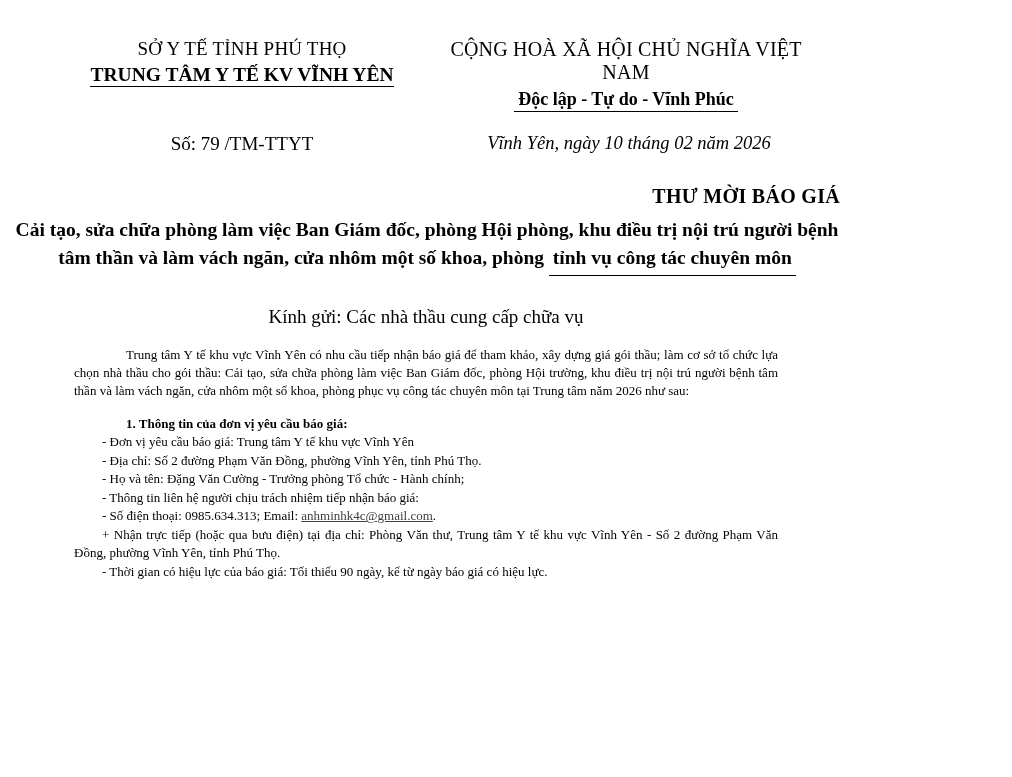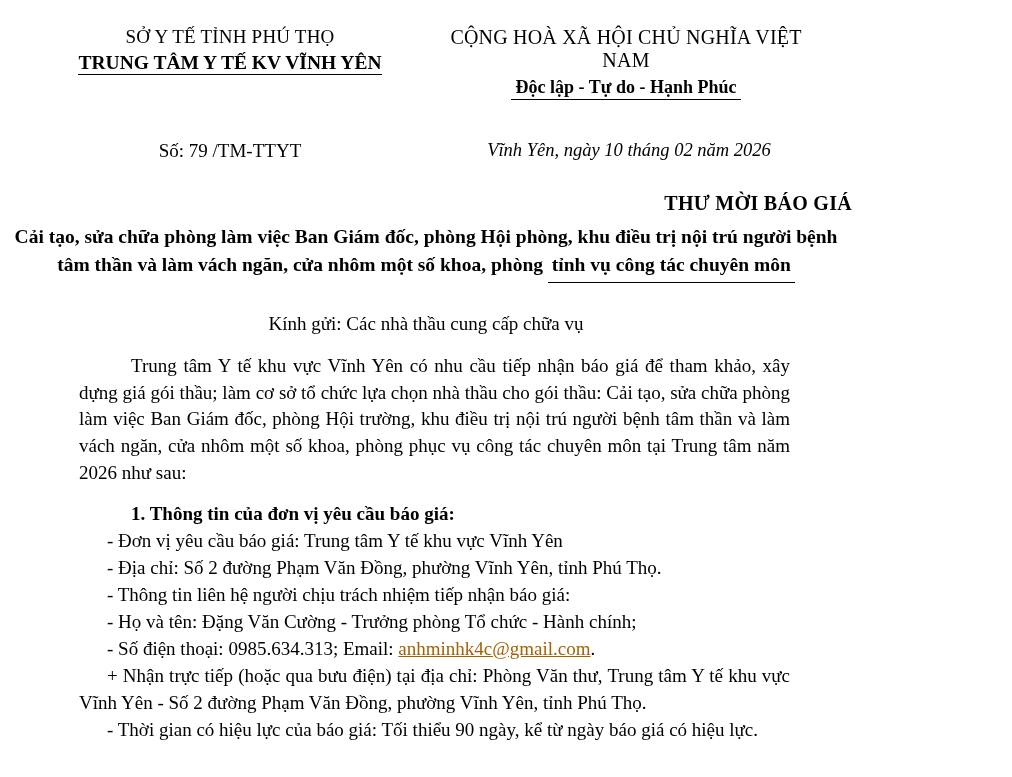--- a/index.html
+++ b/index.html
@@ -11,21 +11,21 @@
     width: 1012px;
     height: 777px;
     font-family: "Liberation Serif", "DejaVu Serif", serif;
     color: #000000;
     overflow: hidden;
   }
   .page {
     position: relative;
     width: 852px;
     height: 777px;
-    padding: 0;
+    padding: 12px;
     box-sizing: border-box;
   }
   .header {
     display: flex;
     flex-direction: row;
     align-items: flex-start;
     padding-top: 26px;
   }
   .header-left {
     width: 430px;
@@ -62,21 +62,21 @@
     font-size: 18px;
     font-weight: bold;
     margin-top: 5px;
     display: inline-block;
     border-bottom: 1.5px solid #000;
     padding: 0 4px 1px 4px;
   }
   .subheader {
     display: flex;
     flex-direction: row;
-    margin-top: 40px;
+    margin-top: 21px;
   }
   .doc-number {
     width: 430px;
     text-align: center;
     padding-left: 30px;
     box-sizing: border-box;
     font-size: 19px;
   }
   .doc-place-date {
     flex: 1;
@@ -109,60 +109,59 @@
     padding: 0 4px 2px 4px;
   }
   .recipient {
     text-align: center;
     font-size: 19px;
     margin-top: 30px;
   }
   .body-text {
     margin-top: 18px;
     padding: 0 62px 0 62px;
-    font-size: 19px;
+    font-size: 13px;
     line-height: 1.42;
     text-align: justify;
-    margin-left: 17px;
   }
   .body-text p {
     margin: 0;
   }
   .para-indent {
     text-indent: 52px;
   }
   .section-heading {
     font-weight: bold;
     margin-top: 14px !important;
     text-indent: 52px;
   }
   .dash-line {
     text-indent: 28px;
   }
   .plus-line {
     text-indent: 28px;
   }
   .email-link {
-    color: #a16207;
+    color: #404040;
     text-decoration: underline;
   }
 </style>
 </head>
 <body>
 
 <div class="page">
 
   <div class="header">
     <div class="header-left">
       <div class="org-line1">SỞ Y TẾ TỈNH PHÚ THỌ</div>
       <div class="org-line2"><span class="underlined">TRUNG TÂM Y TẾ KV VĨNH YÊN</span></div>
     </div>
     <div class="header-right">
       <div class="nation-line1">CỘNG HOÀ XÃ HỘI CHỦ NGHĨA VIỆT NAM</div>
-      <div class="nation-line2">Độc lập - Tự do - Hạnh Phúc</div>
+      <div class="nation-line2">Độc lập - Tự do - Vĩnh Phúc</div>
     </div>
   </div>
 
   <div class="subheader">
     <div class="doc-number">Số: 79  /TM-TTYT</div>
     <div class="doc-place-date">Vĩnh Yên, ngày 10 tháng 02 năm 2026</div>
   </div>
 
   <div class="title-block">
     <div class="title-main">THƯ MỜI BÁO GIÁ</div>
@@ -175,20 +174,20 @@
 
   <div class="recipient">Kính gửi: Các nhà thầu cung cấp chữa vụ</div>
 
   <div class="body-text">
     <p class="para-indent">Trung tâm Y tế khu vực Vĩnh Yên có nhu cầu tiếp nhận báo giá để tham khảo, xây dựng giá gói thầu; làm cơ sở tổ chức lựa chọn nhà thầu cho gói thầu: Cải tạo, sửa chữa phòng làm việc Ban Giám đốc, phòng Hội trường, khu điều trị nội trú người bệnh tâm thần và làm vách ngăn, cửa nhôm một số khoa, phòng phục vụ công tác chuyên môn tại Trung tâm năm 2026 như sau:</p>
 
     <p class="section-heading">1. Thông tin của đơn vị yêu cầu báo giá:</p>
 
     <p class="dash-line">- Đơn vị yêu cầu báo giá: Trung tâm Y tế khu vực Vĩnh Yên</p>
     <p class="dash-line">- Địa chỉ: Số 2 đường Phạm Văn Đồng, phường Vĩnh Yên, tỉnh Phú Thọ.</p>
+    <p class="dash-line">- Họ và tên: Đặng Văn Cường - Trưởng phòng Tổ chức - Hành chính;</p>
     <p class="dash-line">- Thông tin liên hệ người chịu trách nhiệm tiếp nhận báo giá:</p>
-    <p class="dash-line">- Họ và tên: Đặng Văn Cường - Trưởng phòng Tổ chức - Hành chính;</p>
     <p class="dash-line"><span>- Số điện thoại: 0985.634.313; Email: </span><a class="email-link" href="#">anhminhk4c@gmail.com</a><span>.</span></p>
     <p class="plus-line">+ Nhận trực tiếp (hoặc qua bưu điện) tại địa chỉ: Phòng Văn thư, Trung tâm Y tế khu vực Vĩnh Yên - Số 2 đường Phạm Văn Đồng, phường Vĩnh Yên, tỉnh Phú Thọ.</p>
     <p class="dash-line">- Thời gian có hiệu lực của báo giá: Tối thiểu 90 ngày, kể từ ngày báo giá có hiệu lực.</p>
   </div>
 
 </div>
 
 </body></html>

